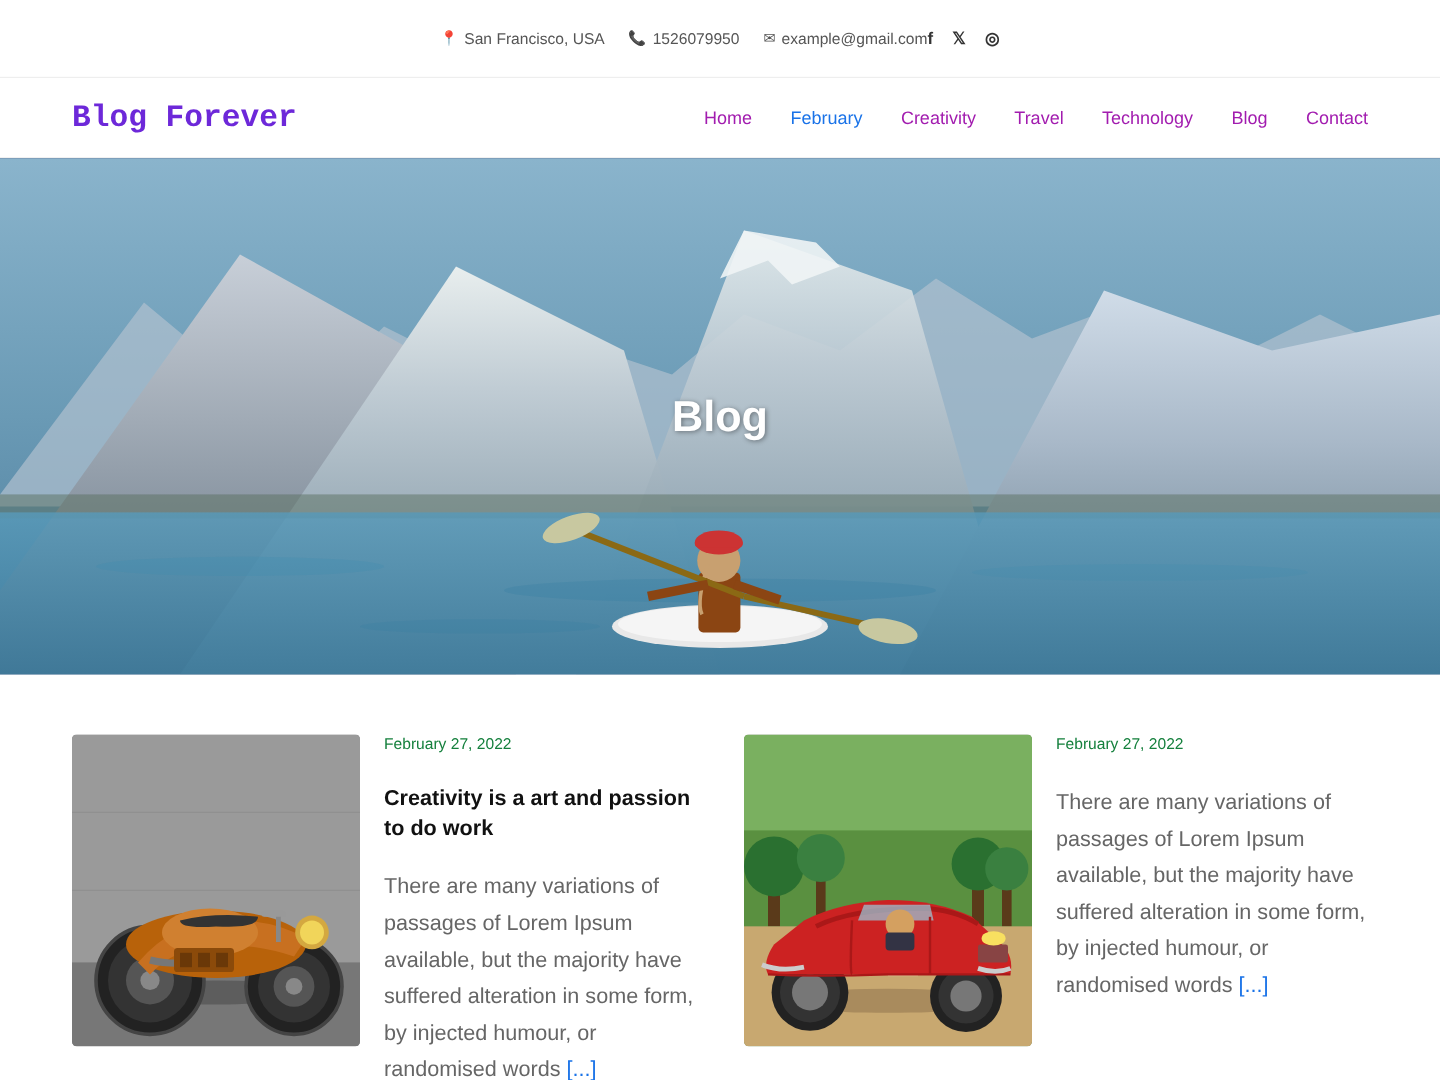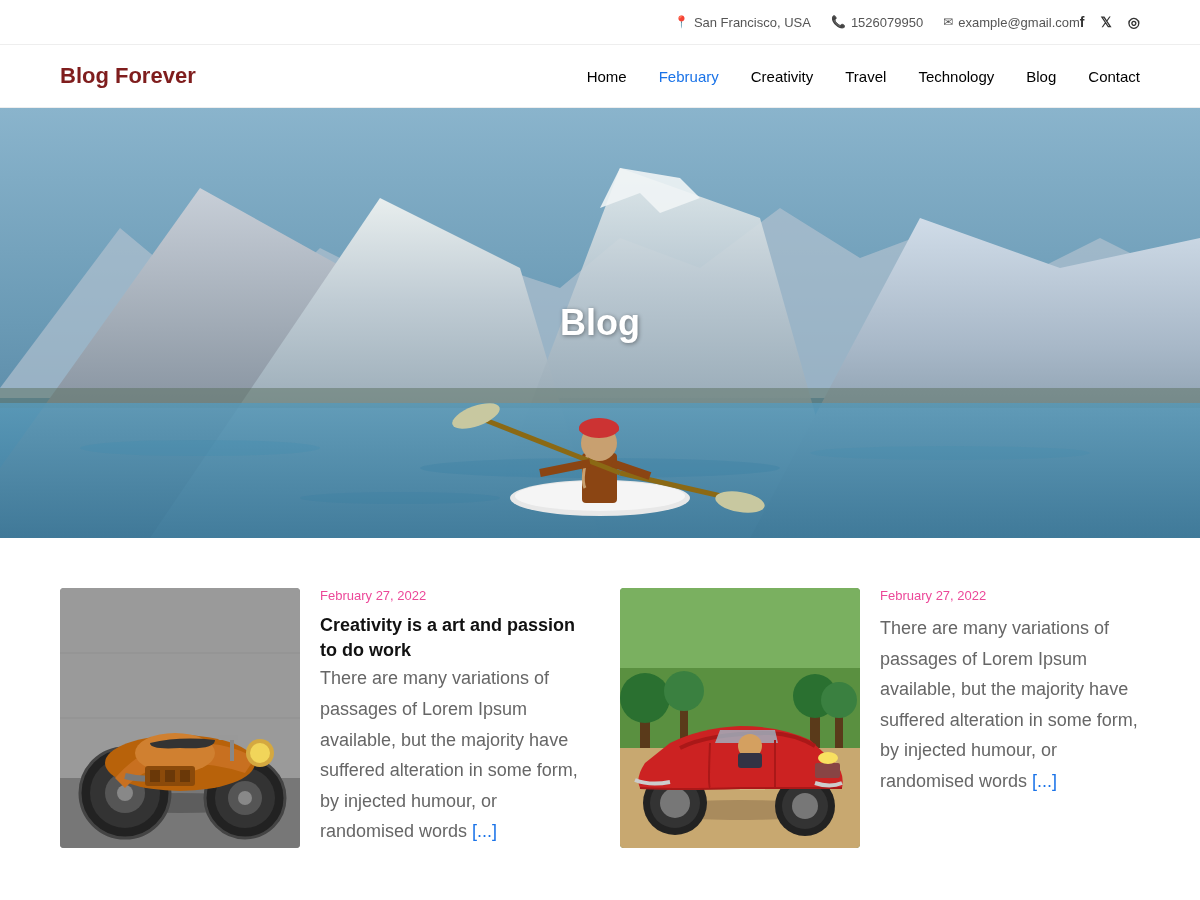--- a/index.html
+++ b/index.html
@@ -2,22 +2,22 @@
 <html><head>
   <meta charset="utf-8">
   <style>
     * { margin: 0; padding: 0; box-sizing: border-box; }
     body { font-family: Arial, sans-serif; background: #fff; color: #333; }
 
     
     .topbar {
       display: flex;
       align-items: center;
-      justify-content: flex-end;
-      padding: 14px 60px;
+      justify-content: center;
+      padding: 24px 60px;
       border-bottom: 1px solid #eee;
       font-size: 13px;
       color: #555;
     }
     .topbar-left { display: flex; gap: 20px; align-items: center; }
     .topbar-left span { display: flex; align-items: center; gap: 5px; }
     .topbar-right { display: flex; gap: 16px; }
     .topbar-right a {
       color: #333;
       text-decoration: none;
@@ -26,29 +26,30 @@
 
     
     .header {
       display: flex;
       align-items: center;
       justify-content: space-between;
       padding: 18px 60px;
       border-bottom: 1px solid #eee;
     }
     .logo {
-      font-size: 22px;
+      font-size: 26px;
       font-weight: bold;
-      color: #7f1d1d;
+      color: #6d28d9;
       text-decoration: none;
+      font-family: Liberation Mono, monospace;
     }
     nav { display: flex; gap: 32px; align-items: center; }
     nav a {
       text-decoration: none;
-      color: #000000;
+      color: #a21caf;
       font-size: 15px;
     }
 
     
     .hero {
       position: relative;
       width: 100%;
       height: 430px;
       overflow: hidden;
       background: #2a5f8f;
@@ -94,29 +95,29 @@
     
     .car-img {
       width: 100%;
       height: 100%;
       background: #6a8a5a;
       position: relative;
       overflow: hidden;
     }
     .card-content { flex: 1; }
     .card-date {
-      color: #ec4899;
+      color: #15803d;
       font-size: 13px;
-      margin-bottom: 10px;
+      margin-bottom: 26px;
     }
     .card-title {
       font-size: 18px;
       font-weight: bold;
       color: #111;
-      margin-bottom: 0;
+      margin-bottom: 20px;
       line-height: 1.4;
     }
     .card-body {
       font-size: 18px;
       color: #666;
       line-height: 1.7;
     }
     .read-more { color: #1a73e8; text-decoration: none; }
 
     

